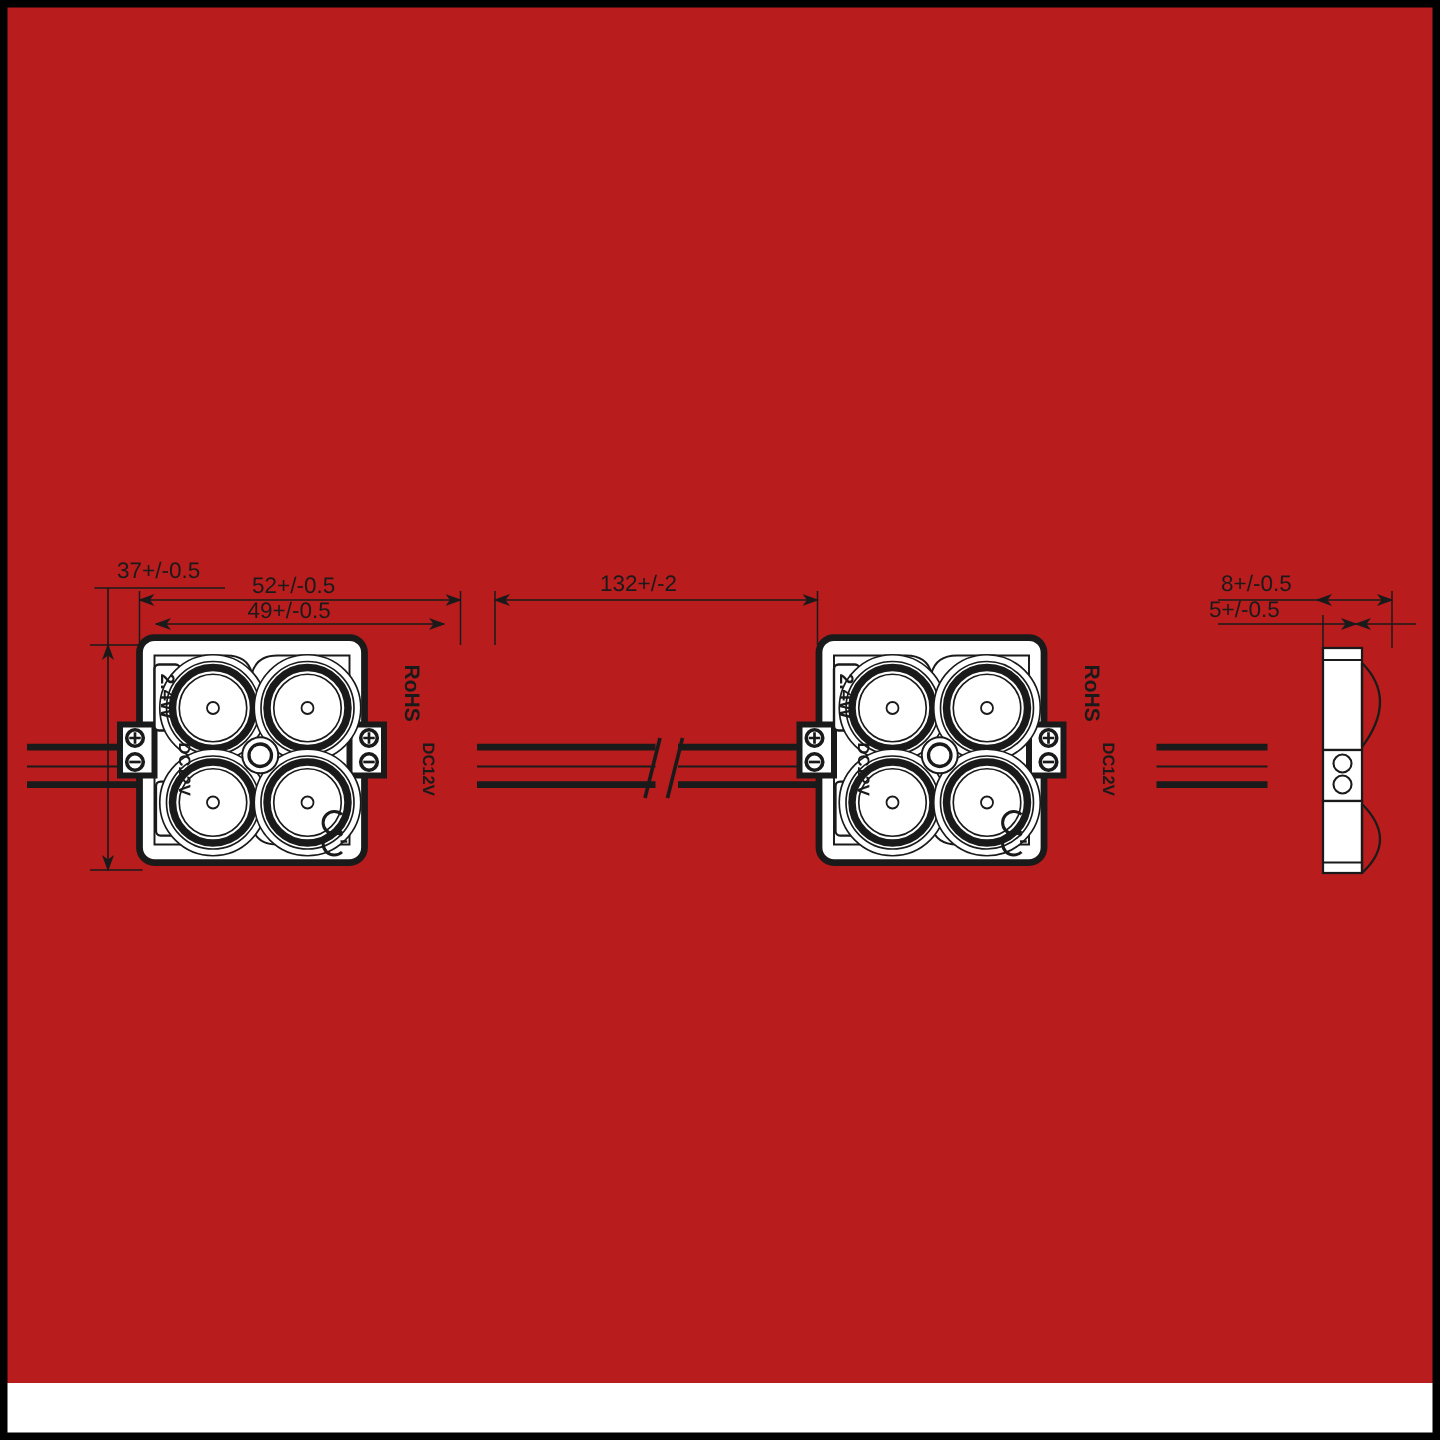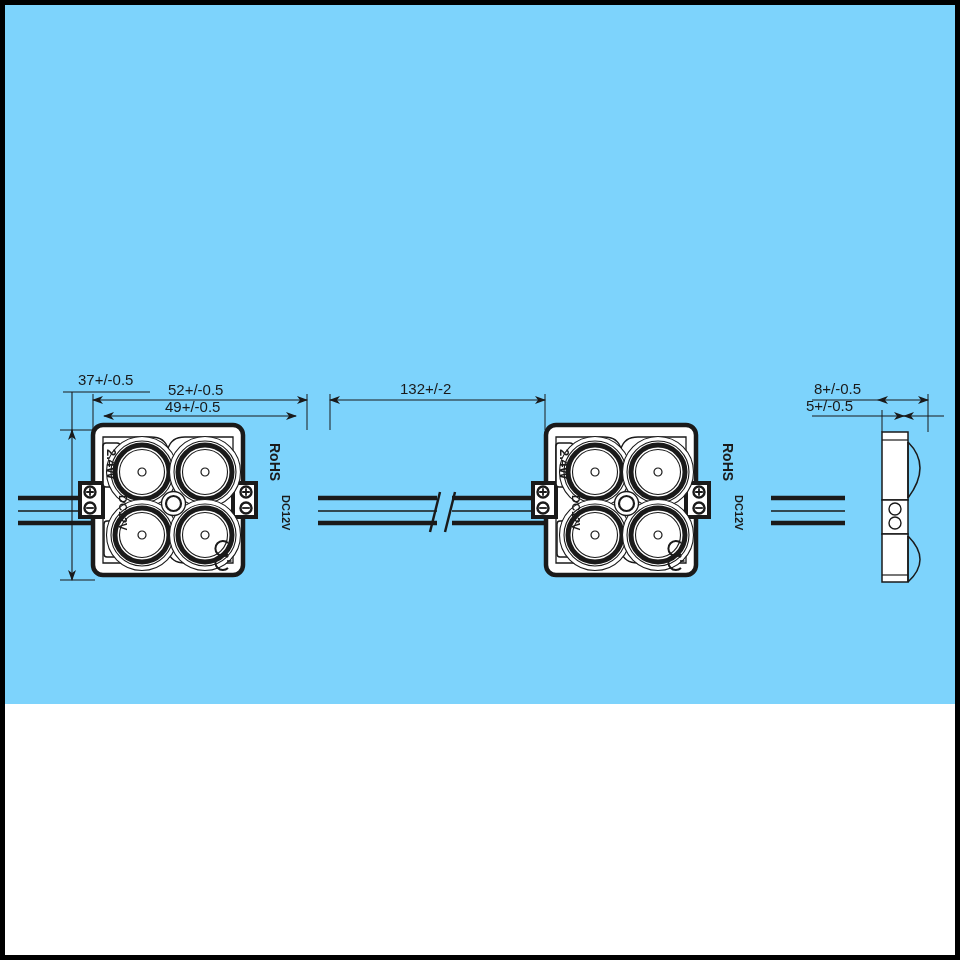--- a/index.html
+++ b/index.html
@@ -1,18 +1,18 @@
 <!DOCTYPE html>
 <html><head>
 <meta charset="utf-8">
 <style>
   html,body{margin:0;padding:0;background:#ffffff;}
   body{width:960px;height:960px;overflow:hidden;
        font-family:"Liberation Sans","DejaVu Sans",sans-serif;}
-  #stage{position:relative;width:960px;height:704px;background:#7dd3fc;}
+  #stage{position:relative;width:960px;height:922px;background:#b91c1c;}
   #frame{position:absolute;left:0;top:0;width:960px;height:960px;
          box-sizing:border-box;border:5px solid #000;}
   svg#dwg{position:absolute;left:0;top:0;width:960px;height:960px;display:block;}
   .dimtxt{font-family:"Liberation Sans","DejaVu Sans",sans-serif;font-size:15px;fill:#1a1a1a;}
 </style>
 </head>
 <body>
 
 <div id="stage">
   <div id="frame"></div>

